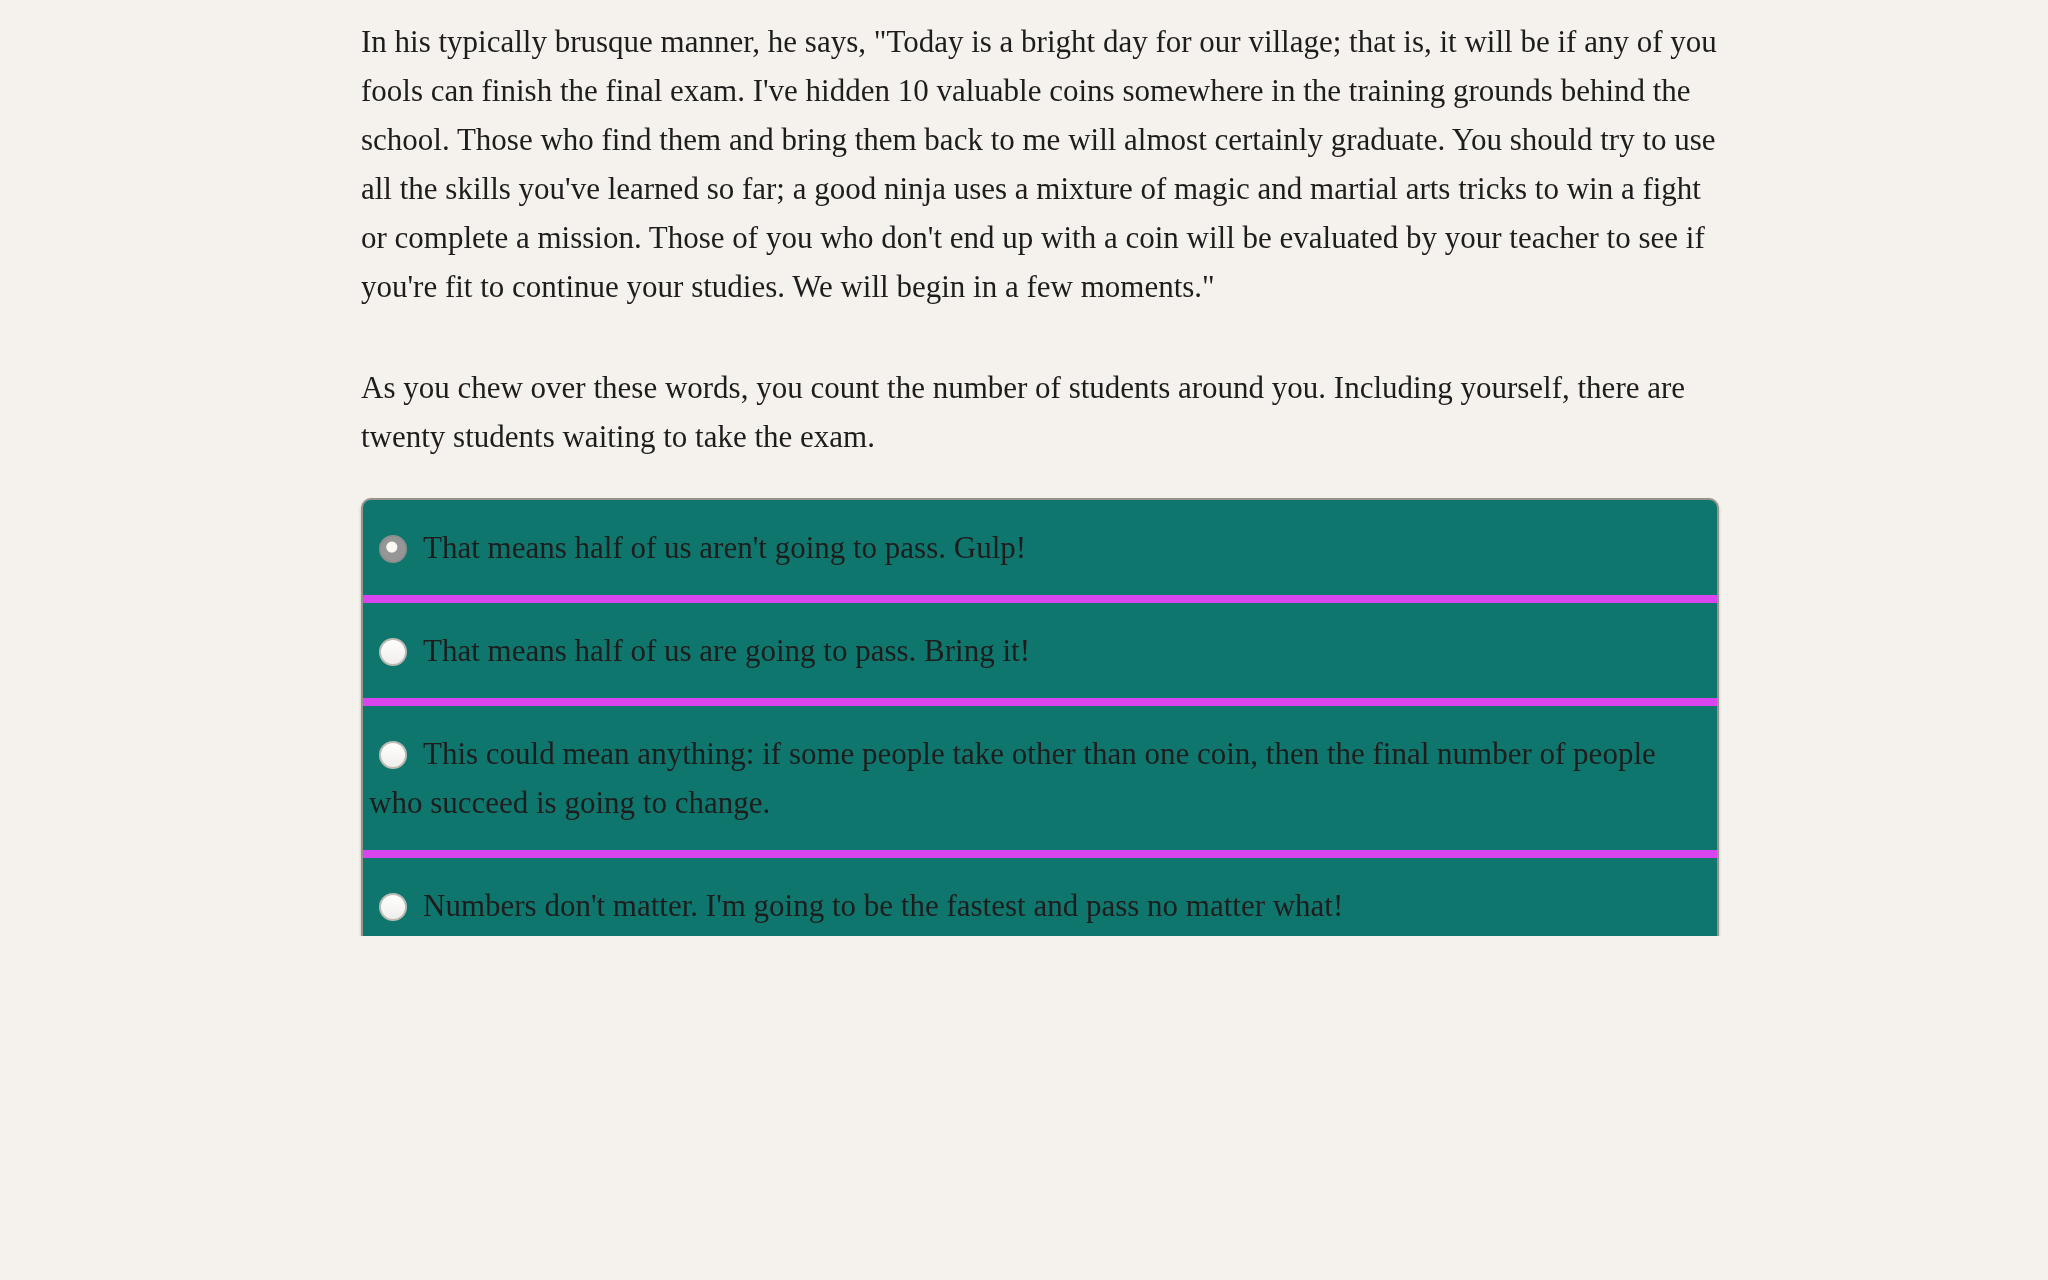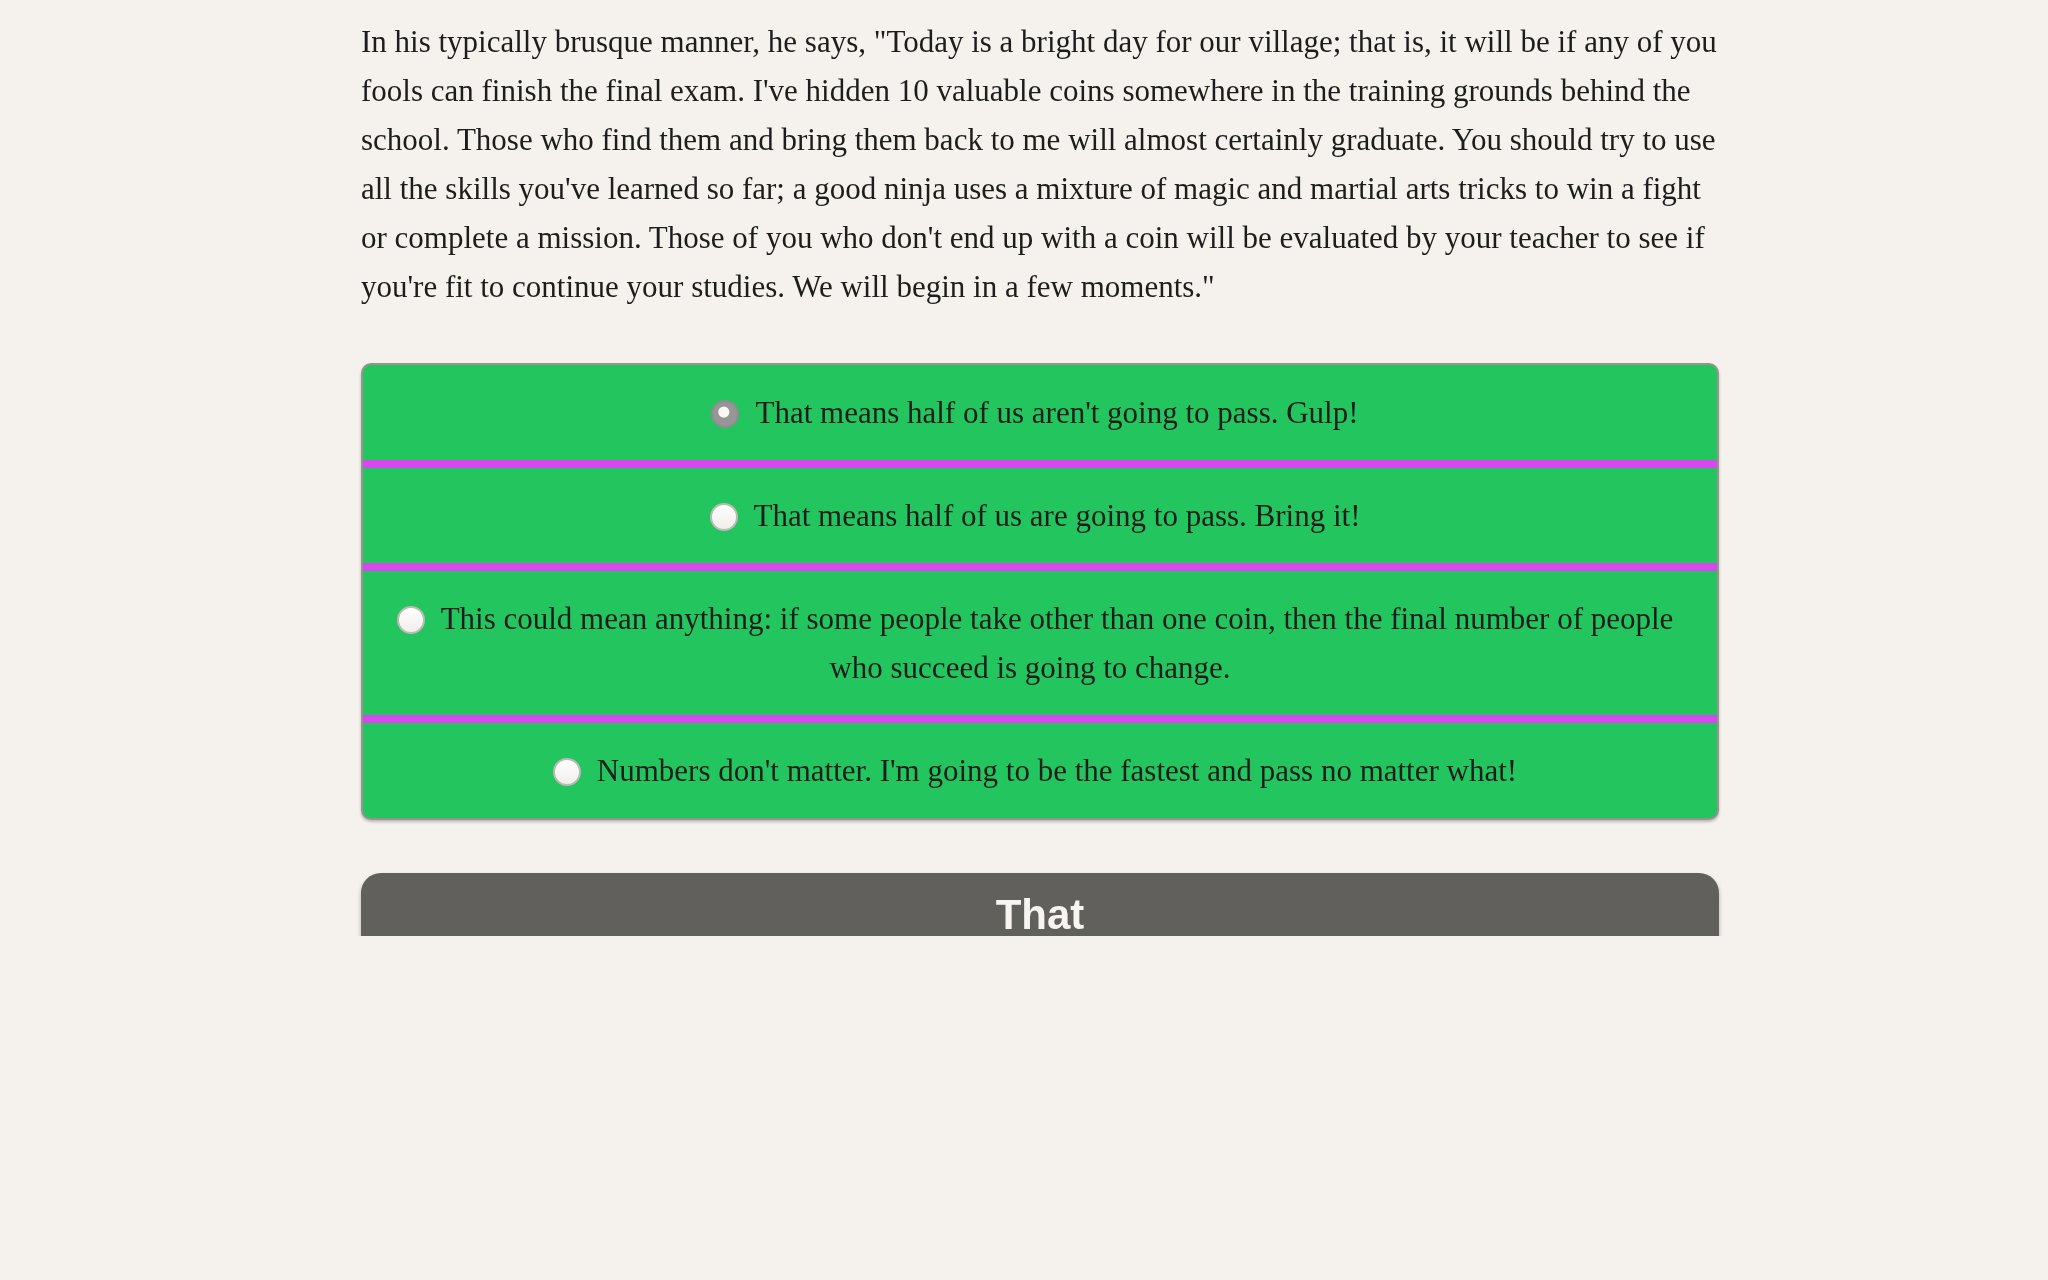--- a/index.html
+++ b/index.html
@@ -25,23 +25,22 @@
   }
   p.story-para {
     margin: 0 0 52px 0;
   }
   p.story-para.pre-choice {
     margin-bottom: 37px;
   }
   .choices {
     border: 2px solid #97948f;
     border-radius: 10px;
-    background: #22c55e;
+    background: #0f766e;
     box-shadow: 0 2px 3px rgba(80, 75, 70, 0.35);
-    text-align: center;
   }
   .choice-row {
     display: block;
     padding: 23px 26px 23px 6px;
     cursor: pointer;
   }
   .choice-row + .choice-row {
     border-top: 8px solid #d946ef;
   }
   .radio {
@@ -81,20 +80,21 @@
   }
 </style>
 </head>
 <body>
 
 <div class="page">
   <div class="container">
 
     <p class="story-para">In his typically brusque manner, he says, "Today is a bright day for our village; that is, it will be if any of you fools can finish the final exam. I've hidden 10 valuable coins somewhere in the training grounds behind the school. Those who find them and bring them back to me will almost certainly graduate. You should try to use all the skills you've learned so far; a good ninja uses a mixture of magic and martial arts tricks to win a fight or complete a mission. Those of you who don't end up with a coin will be evaluated by your teacher to see if you're fit to continue your studies. We will begin in a few moments."</p>
 
+    <p class="story-para pre-choice">As you chew over these words, you count the number of students around you. Including yourself, there are twenty students waiting to take the exam.</p>
 
     <div class="choices">
 
       <label class="choice-row">
         <span class="radio selected"></span><span class="choice-text">That means half of us aren't going to pass. Gulp!</span>
       </label>
 
       <label class="choice-row">
         <span class="radio unselected"></span><span class="choice-text">That means half of us are going to pass. Bring it!</span>
       </label>

